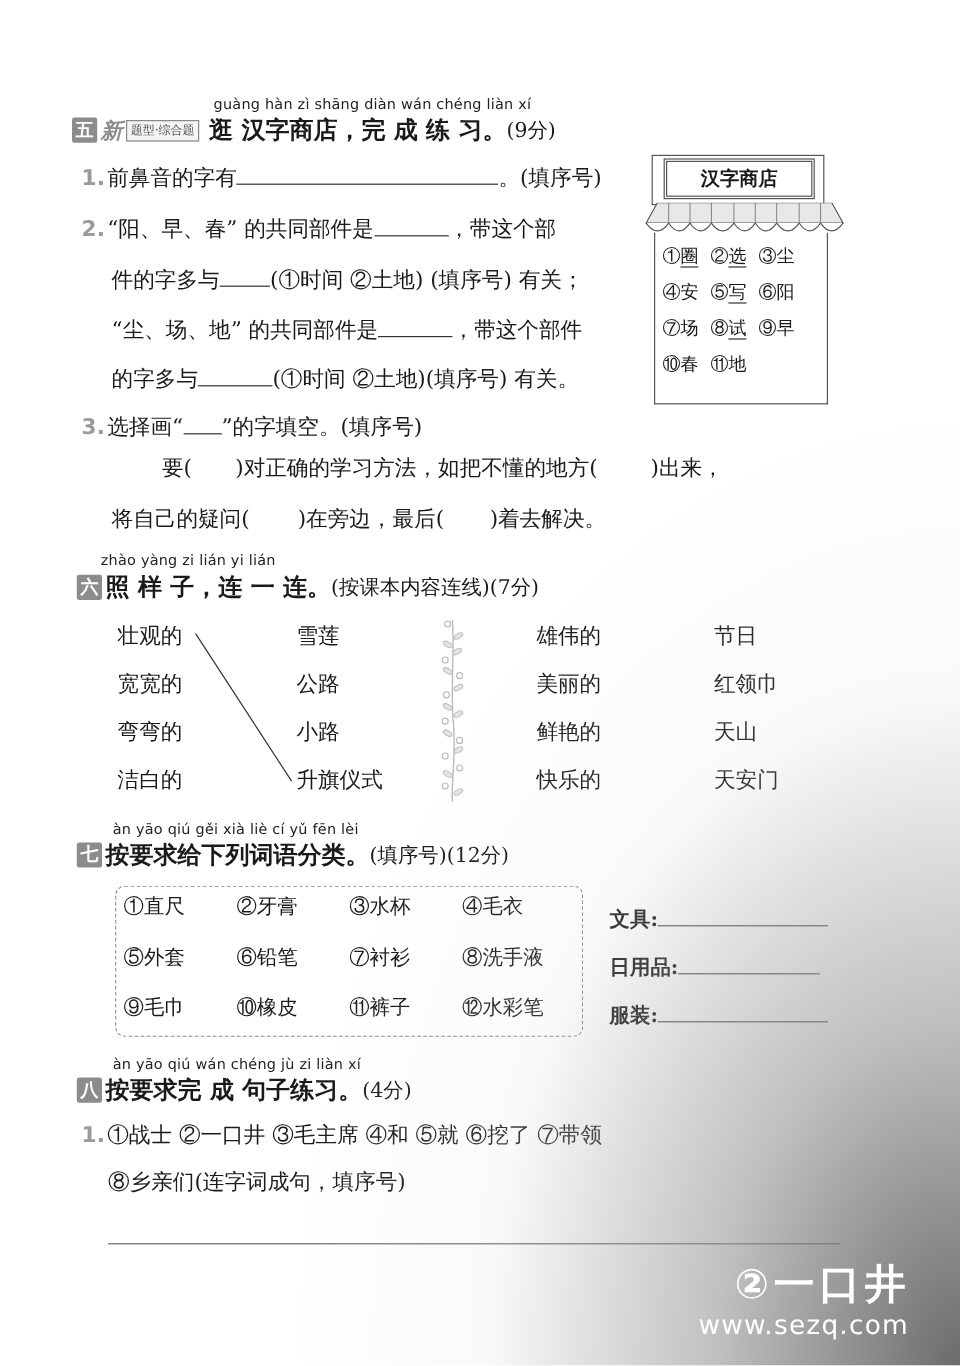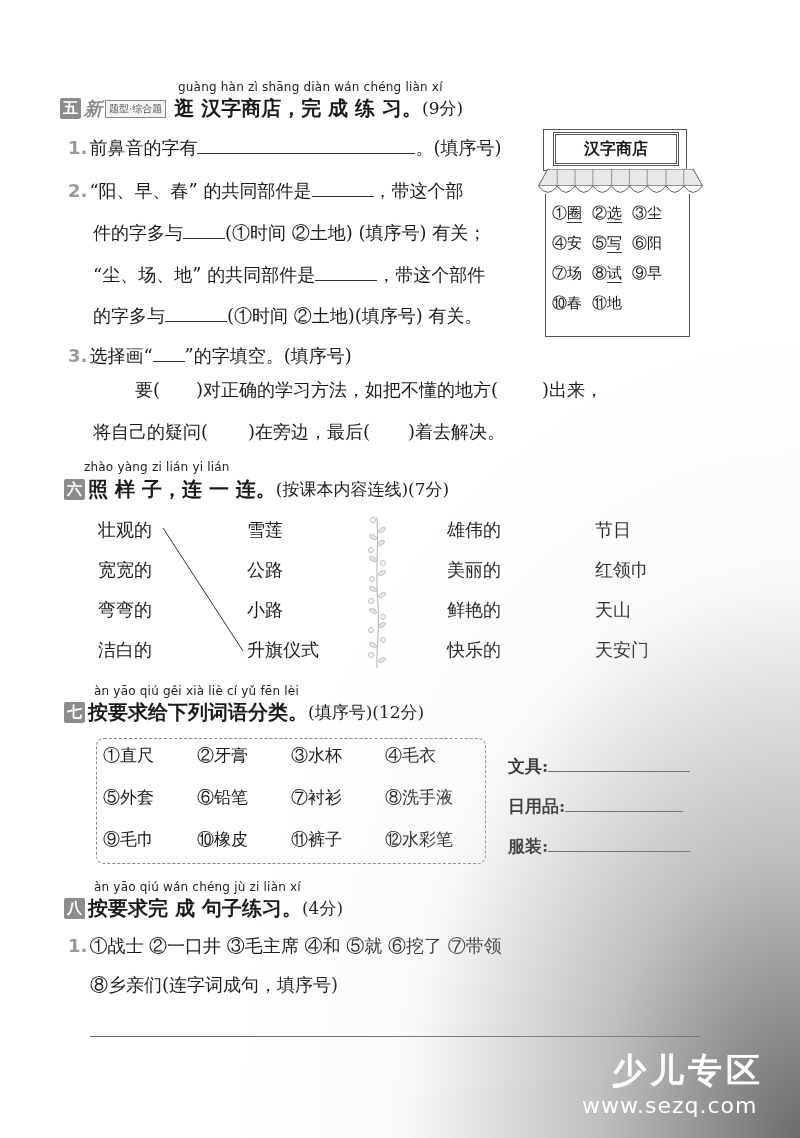--- a/index.html
+++ b/index.html
@@ -281,14 +281,14 @@
 <div class="line" style="left:68px; top:934px;">
   <span class="qnum">1.</span><span>①战士  ②一口井  ③毛主席  ④和  ⑤就  ⑥挖了  ⑦带领</span>
 </div>
 <div class="line" style="left:90px; top:973px;">
   <span>⑧乡亲们(连字词成句，填序号)</span>
 </div>
 
 <div class="answer-line"></div>
 
 <div class="watermark-bg"></div>
-<div class="wm-title">少儿专区</div>
+<div class="wm-title">②一口井</div>
 <div class="wm-url">www.sezq.com</div>
 
 </body></html>

